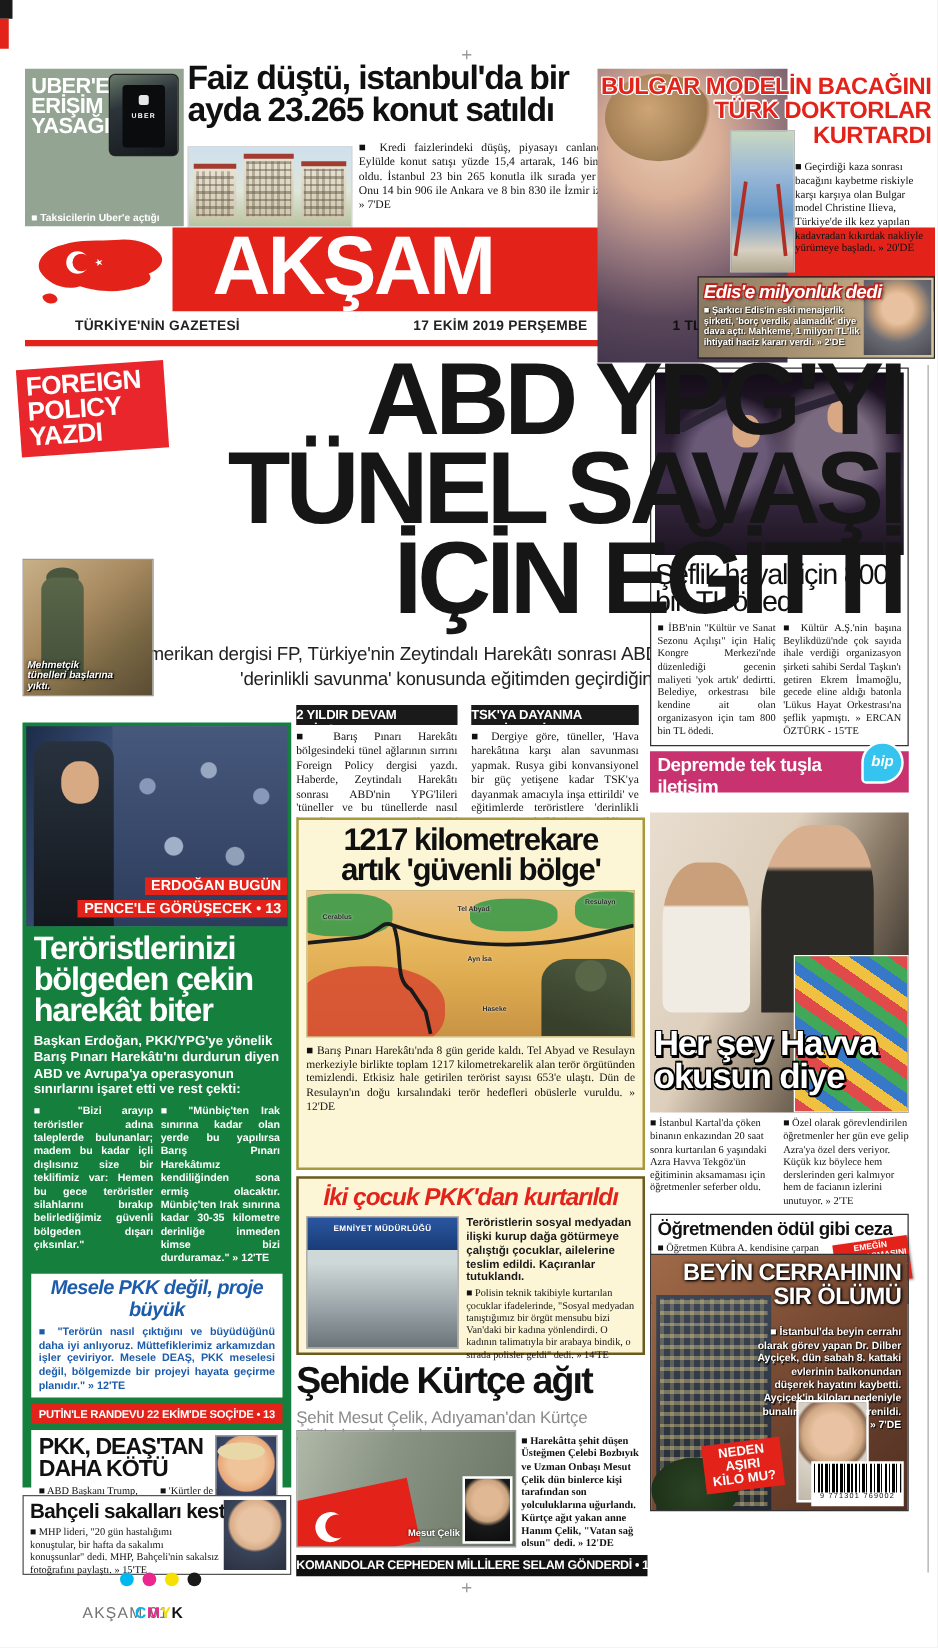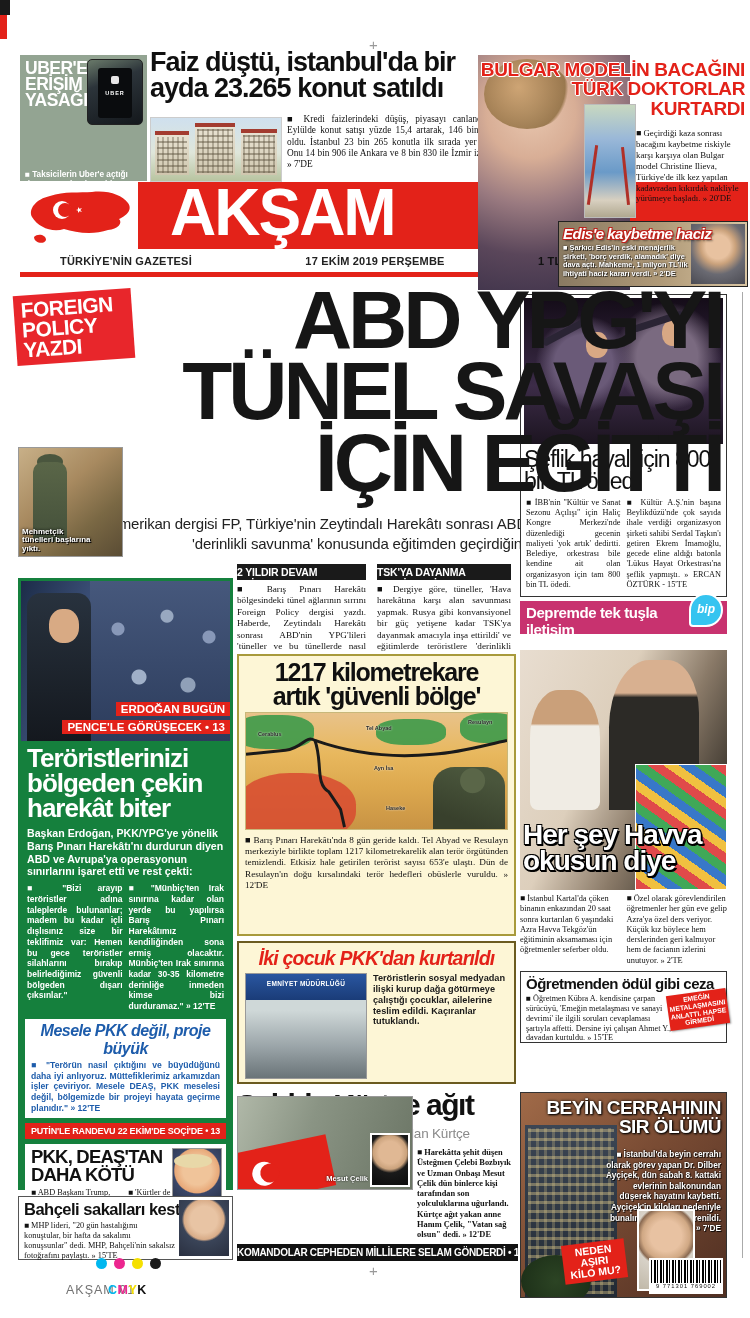--- a/index.html
+++ b/index.html
@@ -52,21 +52,21 @@
   
   .fp-badge{left:15px;top:292px;width:104px;background:#e8262b;color:#fff;font-size:21px;font-weight:bold;line-height:.95;
       padding:5px 7px;transform:rotate(-4deg);z-index:2;letter-spacing:-.5px;}
   .lead-hl{left:20px;top:284px;width:702px;text-align:right;font-size:82px;font-weight:bold;color:#161616;
       line-height:.87;letter-spacing:-4px;z-index:1;}
   .soldier{left:18px;top:447px;width:103px;height:108px;z-index:3;border:1px solid #999;
       background:linear-gradient(140deg,#c8b088 0%,#a88a60 40%,#7a6844 70%,#5a4c34 100%);}
   .soldier-fig{position:absolute;left:14px;top:14px;width:34px;height:80px;border-radius:10px 10px 2px 2px;
       background:linear-gradient(#5a6648,#44503a);}
   .soldier-helm{position:absolute;left:18px;top:6px;width:26px;height:16px;border-radius:50%;background:#4a563e;}
-  .soldier-cap{position:absolute;left:3px;bottom:2px;width:72px;color:#fff;font-size:8px;font-weight:bold;line-height:1.1;text-shadow:0 0 3px #000,1px 1px 0 #000;}
+  .soldier-cap{position:absolute;left:3px;bottom:2px;width:72px;color:#fff;font-size:8px;font-weight:bold;line-height:1.1;text-shadow:0 0 3px #000,1px 1px 0 #000;font-style:italic;}
   .lead-deck{left:80px;top:514px;width:600px;text-align:center;font-size:15px;color:#222;line-height:1.3;letter-spacing:-.2px;}
   .colbar{height:16px;background:#1a1a1a;color:#fff;font-size:10.5px;font-weight:bold;text-align:left;padding-top:2px;box-sizing:border-box;letter-spacing:-.2px;}
   .col1bar{left:237px;top:564px;width:129px;}
   .col1txt{left:237px;top:584px;width:129px;font-size:9.2px;line-height:1.24;color:#111;}
   .col2bar{left:377px;top:564px;width:134px;}
   .col2txt{left:377px;top:584px;width:134px;font-size:9.2px;line-height:1.24;color:#111;}
   
   .erd-box{left:18px;top:578px;width:215px;height:612px;background:#15803d;box-sizing:border-box;padding:3px;}
   .erd-photo{position:relative;height:160px;background:linear-gradient(110deg,#1c2c48 0%,#3c5078 30%,#6078a0 55%,#2c3c5c 100%);overflow:hidden;}
   .erd-fig{position:absolute;left:6px;top:12px;width:64px;height:148px;background:linear-gradient(#28323e,#14181e);border-radius:14px 14px 0 0;}
@@ -116,21 +116,21 @@
   .kids-box{left:237px;top:941px;width:279px;height:143px;border:2px solid #6b5b20;background:#fdf6d6;padding:4px 6px;box-sizing:border-box;}
   .kids-hl{text-align:center;color:#e32219;font-size:19.5px;font-weight:bold;letter-spacing:-.8px;font-style:italic;}
   .kids-flex{display:flex;gap:6px;margin-top:3px;}
   .kids-photo{position:relative;width:120px;height:104px;background:linear-gradient(#cfd8d8 35%,#9aa4a8 70%,#6a7478 100%);flex:none;border:1px solid #999;}
   .kids-banner{position:absolute;left:0;top:0;width:100%;height:26px;background:linear-gradient(#2a56a0,#1a3c78);color:#fff;
       font-size:6.5px;font-weight:bold;text-align:center;padding-top:6px;box-sizing:border-box;letter-spacing:.3px;}
   .kids-deck{font-size:9.2px;font-weight:bold;color:#1a1a1a;line-height:1.18;}
   .kids-body{margin-top:3px;font-size:8.2px;line-height:1.18;color:#111;}
   .sehit-hl{left:237px;top:1088px;width:282px;font-size:30px;font-weight:bold;color:#111;letter-spacing:-1.5px;}
   .sehit-deck{left:237px;top:1126px;width:282px;font-size:13.5px;color:#8a8a8a;letter-spacing:-.2px;}
-  .sehit-photo{left:237px;top:1096px;width:174px;height:92px;overflow:hidden;border:1px solid #999;
+  .sehit-photo{left:237px;top:1144px;width:174px;height:92px;overflow:hidden;border:1px solid #999;
       background:linear-gradient(110deg,#b0b8a8 0%,#8a9484 40%,#6a7464 100%);}
   .flag{position:absolute;left:-16px;bottom:-8px;width:110px;height:52px;background:#e32219;transform:rotate(-12deg);}
   .flag-cres{position:absolute;left:30px;top:14px;width:24px;height:24px;border-radius:50%;background:#fff;}
   .flag-cres2{position:absolute;left:38px;top:17px;width:19px;height:19px;border-radius:50%;background:#e32219;}
   .sehit-inset{position:absolute;right:2px;bottom:2px;width:36px;height:50px;border:2px solid #fff;
       background:radial-gradient(circle at 50% 35%,#e0b894 0 30%,#caa27c 45%,#1a1a1a 55%,#0c0c0c 100%);}
   .sehit-cap{position:absolute;right:44px;bottom:6px;color:#fff;font-size:7.5px;font-weight:bold;text-shadow:0 0 2px #000;}
   .sehit-body{left:417px;top:1148px;width:100px;font-size:8.4px;line-height:1.22;color:#111;font-weight:bold;}
   .komando{left:237px;top:1244px;width:281px;height:17px;background:#111;color:#fff;font-size:10px;font-weight:bold;
       text-align:center;padding-top:3px;box-sizing:border-box;letter-spacing:-.3px;white-space:nowrap;}
@@ -157,21 +157,21 @@
       background:repeating-linear-gradient(35deg,#e04a4a 0 9px,#f0c040 9px 18px,#3878c8 18px 27px,#40a858 27px 36px);}
   .havva-hl{position:absolute;left:3px;top:172px;width:202px;color:#fff;font-size:28px;font-weight:bold;line-height:.94;letter-spacing:-1px;z-index:3;
       text-shadow:2px 2px 0 #000,-1px -1px 0 #000,1px -1px 0 #000,-1px 1px 0 #000,0 2px 0 #000;}
   .havva-cols{left:520px;top:894px;width:207px;display:flex;gap:6px;}
   .havva-cols div{flex:1;font-size:8.4px;line-height:1.22;color:#111;}
   .ogr-box{left:520px;top:971px;width:207px;height:72px;border:1px solid #333;background:#fff;padding:3px 5px;box-sizing:border-box;}
   .ogr-hl{font-size:15px;font-weight:bold;letter-spacing:-.5px;color:#111;}
   .ogr-body{width:150px;margin-top:2px;font-size:8.2px;line-height:1.2;color:#111;}
   .ogr-badge{position:absolute;right:-2px;top:20px;width:56px;background:#e32219;color:#fff;font-size:6.8px;font-weight:bold;
       line-height:1.15;text-align:center;padding:2px;transform:rotate(-8deg);box-shadow:1px 1px 2px rgba(0,0,0,.4);}
-  .cer-box{left:520px;top:1092px;width:207px;height:206px;border:1px solid #333;overflow:hidden;box-sizing:border-box;
+  .cer-box{left:520px;top:1003px;width:207px;height:206px;border:1px solid #333;overflow:hidden;box-sizing:border-box;
       background:linear-gradient(135deg,#a06a48 0%,#7a4c34 45%,#502f22 100%);}
   .cer-bld{position:absolute;left:4px;top:32px;width:92px;height:172px;background:linear-gradient(#3c4654,#222a34);}
   .cer-bld:after{content:"";position:absolute;inset:3px;
       background:repeating-linear-gradient(0deg,rgba(255,228,150,.35) 0 3px,transparent 3px 9px),repeating-linear-gradient(90deg,rgba(255,228,150,.22) 0 3px,transparent 3px 8px);}
   .cer-tree{position:absolute;left:0;bottom:-10px;width:70px;height:52px;border-radius:50%;background:radial-gradient(circle,#2c4424,#1a2c16);}
   .cer-hl{position:absolute;left:8px;top:5px;width:192px;text-align:right;color:#fff;font-size:19px;font-weight:bold;line-height:1.02;
       letter-spacing:-.5px;text-shadow:1px 1px 2px #000,0 0 3px #000;}
   .cer-body{position:absolute;right:5px;top:56px;width:116px;color:#fff;font-size:8.3px;font-weight:bold;line-height:1.28;text-align:right;
       text-shadow:0 0 2px #000,1px 1px 0 rgba(0,0,0,.7);}
   .cer-badge{position:absolute;left:42px;bottom:16px;background:#e32219;color:#fff;font-size:10.5px;font-weight:bold;
@@ -221,38 +221,38 @@
     <div>KURTARDI</div>
   </div>
   <div class="abs model2">
     <div class="crutch"></div>
     <div class="crutch2"></div>
   </div>
   <div class="abs bulgar-body serif">■ Geçirdiği kaza sonrası bacağını kaybetme riskiyle karşı karşıya olan Bulgar model Christine Ilieva, Türkiye'de ilk kez yapılan kadavradan kıkırdak nakliyle yürümeye başladı. » 20'DE</div>
 
   <div class="abs edis-box">
     <div class="edis-photo"></div>
-    <div class="edis-hl">Edis'e kaybetme haciz</div>
+    <div class="edis-hl">Edis'e milyonluk dedi</div>
     <div class="edis-body">■ Şarkıcı Edis'in eski menajerlik şirketi, 'borç verdik, alamadık' diye dava açtı. Mahkeme, 1 milyon TL'lik ihtiyati haciz kararı verdi. » 2'DE</div>
   </div>
 
   <div class="abs turkey">
     <svg width="116" height="66" viewBox="0 0 116 66">
       <path d="M12,34 C8,26 16,16 30,13 C44,8 60,10 72,9 C88,7 102,12 108,20 C113,27 106,33 99,36 C103,40 98,46 88,47 C74,52 56,50 44,46 C32,50 18,44 12,34 Z" fill="#e32219"></path>
       <path d="M14,54 C18,50 26,52 26,57 C24,62 14,60 14,54 Z" fill="#e32219"></path>
       <circle cx="42" cy="27" r="9" fill="#fff"></circle>
       <circle cx="45" cy="27" r="7" fill="#e32219"></circle>
       <path d="M56,27 l6,-2 -4,5 0,-6 4,5 z" fill="#fff"></path>
     </svg>
   </div>
   <div class="abs aksam-banner">
     <div class="aksam-logo">AKŞAM</div>
   </div>
   <div class="abs mh-row" style="left:60px;">TÜRKİYE'NİN GAZETESİ</div>
-  <div class="abs mh-row" style="left:280px;width:190px;text-align:center;">17 EKİM 2019 PERŞEMBE</div>
+  <div class="abs mh-row" style="left:280px;width:190px;text-align:right;">17 EKİM 2019 PERŞEMBE</div>
   <div class="abs mh-row" style="left:538px;z-index:6;color:#111;">1 TL www.aksam.com.tr</div>
   <div class="abs red-rule"></div>
 
   <div class="abs fp-badge">
     <div>FOREIGN</div>
     <div>POLICY</div>
     <div>YAZDI</div>
   </div>
   <div class="abs lead-hl">
     <div>ABD YPG'Yİ</div>
@@ -345,20 +345,21 @@
   </div>
 
   <div class="abs kids-box">
     <div class="kids-hl">İki çocuk PKK'dan kurtarıldı</div>
     <div class="kids-flex">
       <div class="kids-photo">
         <div class="kids-banner">EMNİYET MÜDÜRLÜĞÜ</div>
       </div>
       <div>
         <div class="kids-deck">Teröristlerin sosyal medyadan ilişki kurup dağa götürmeye çalıştığı çocuklar, ailelerine teslim edildi. Kaçıranlar tutuklandı.</div>
+        <div class="kids-body serif">■ Polisin teknik takibiyle kurtarılan çocuklar ifadelerinde, "Sosyal medyadan tanıştığımız bir örgüt mensubu bizi Van'daki bir kadına yönlendirdi. O kadının talimatıyla bir arabaya bindik, o sırada polisler geldi" dedi. » 14'TE</div>
       </div>
     </div>
   </div>
 
   <div class="abs sehit-hl">Şehide Kürtçe ağıt</div>
   <div class="abs sehit-deck">Şehit Mesut Çelik, Adıyaman'dan Kürtçe ağıtlarla uğurlandı.</div>
   <div class="abs sehit-photo">
     <div class="flag">
       <div class="flag-cres"></div>
       <div class="flag-cres2"></div>

